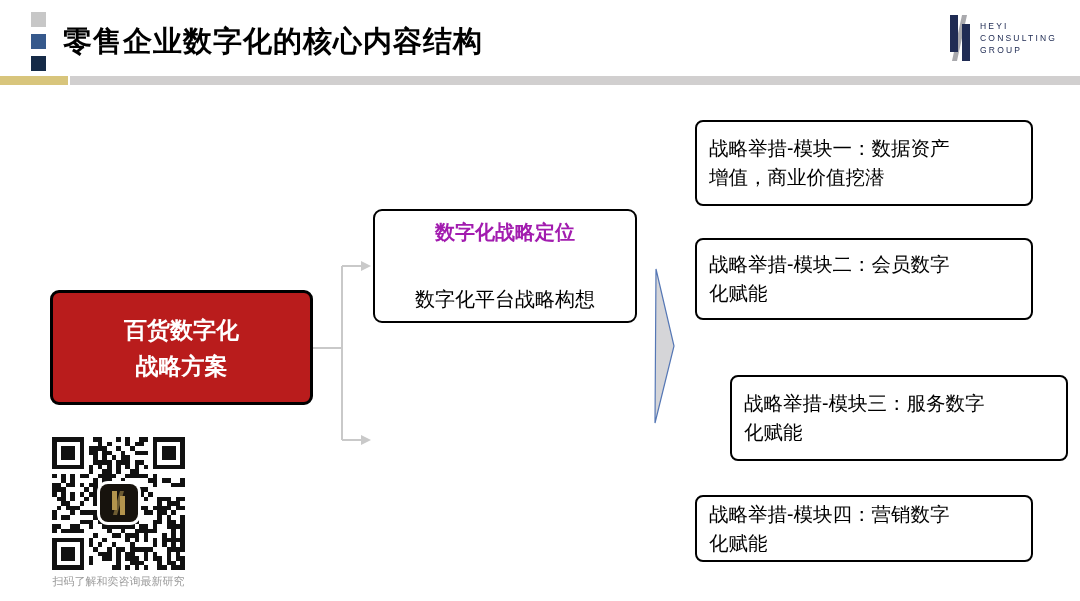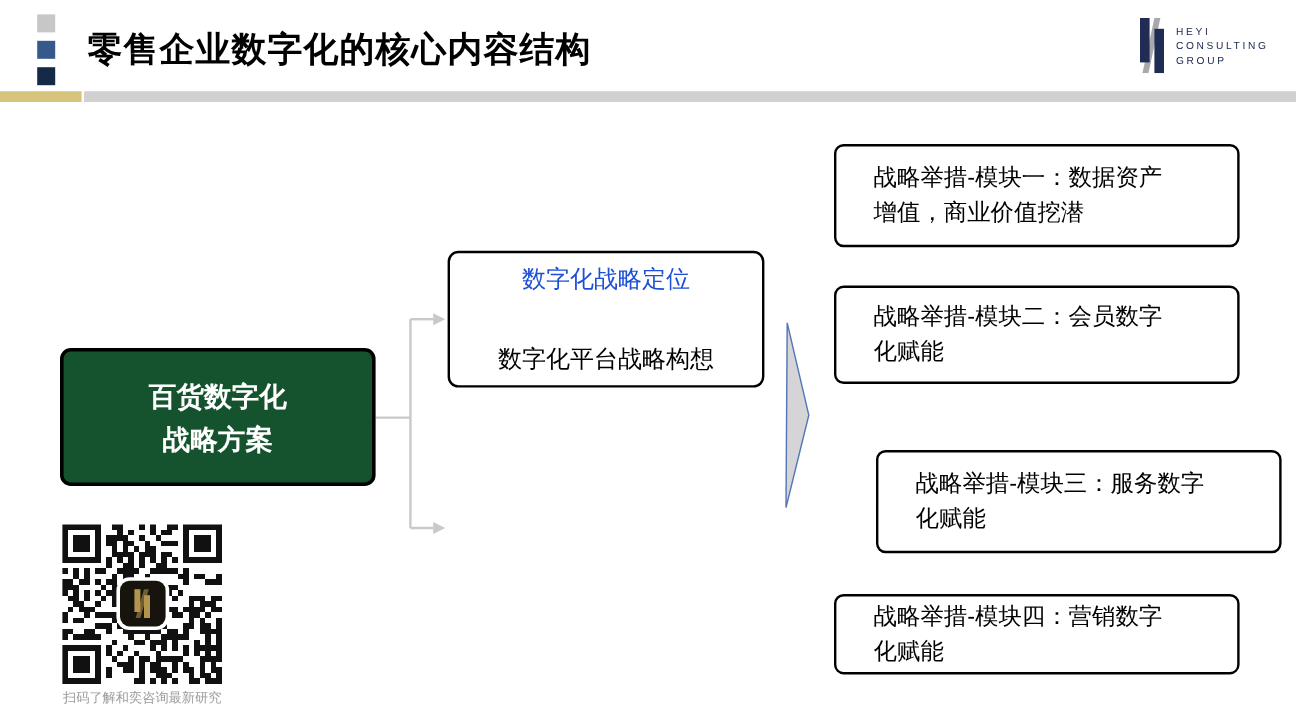--- a/index.html
+++ b/index.html
@@ -8,54 +8,54 @@
   .slide {
     position:relative; width:1080px; height:601px; background:#ffffff;
     overflow:hidden; margin:0 auto;
   }
   
   .hdr-sq { position:absolute; width:15px; height:15px; left:31px; }
   .sq1 { top:12px; background:#c7c7c7; }
   .sq2 { top:34px; background:#36598c; }
   .sq3 { top:56px; background:#152a47; }
   .page-title {
-    position:absolute; left:73px; top:22px; font-size:29px; font-weight:bold;
+    position:absolute; left:63px; top:22px; font-size:29px; font-weight:bold;
     color:#000; letter-spacing:1px; white-space:nowrap;
   }
   .hdr-bar-gold { position:absolute; left:0; top:76px; width:68px; height:9px; background:#d8c57c; }
   .hdr-bar-gray { position:absolute; left:70px; top:76px; width:1010px; height:9px; background:#d1cfcf; }
   
   .logo { position:absolute; left:948px; top:15px; display:flex; align-items:center; }
   .logo-mark { width:24px; height:46px; }
   .logo-text { margin-left:8px; color:#202c54; font-size:8.5px; font-weight:normal;
     letter-spacing:2.2px; line-height:12px; white-space:nowrap; }
   
   .root-box {
     position:absolute; left:50px; top:290px; width:263px; height:115px;
-    background:#14532d; border:3px solid #000; border-radius:9px;
+    background:#b91c1c; border:3px solid #000; border-radius:9px;
     display:flex; align-items:center; justify-content:center;
     color:#fff; font-size:23px; font-weight:bold; line-height:36px;
     text-align:center; white-space:pre-line;
   }
   .mid-box {
     position:absolute; left:373px; width:264px; height:114px;
     background:#fff; border:2.5px solid #000; border-radius:9px;
     display:flex; flex-direction:column; align-items:center; justify-content:center;
     text-align:center;
   }
-  .mid-box .mid-title { font-size:20px; font-weight:normal; color:#1d4ed8; }
+  .mid-box .mid-title { font-size:20px; font-weight:bold; color:#a21caf; }
   .mid-box .mid-body { font-size:20px; color:#000; margin-top:40px; }
   .mid1 { top:209px; }
   .mid2 { top:380px; }
   .module-box {
     position:absolute; left:695px; width:338px;
     background:#fff; border:2.5px solid #000; border-radius:8px;
     display:flex; align-items:center;
     font-size:19.5px; color:#000; line-height:29px;
-    padding-left:31px; padding-right:16px; white-space:pre-line;
+    padding-left:12px; padding-right:16px; white-space:pre-line;
   }
   .mod1 { top:120px; height:86px; }
   .mod2 { top:238px; height:82px; }
   .mod3 { top:375px; height:86px;margin-left:35px; }
   .mod4 { top:495px; height:67px; }
   
   .connector-layer { position:absolute; left:0; top:0; width:1080px; height:601px; pointer-events:none; }
   
   .qr-wrap { position:absolute; left:52px; top:437px; width:133px; height:133px; }
   .qr-logo {

